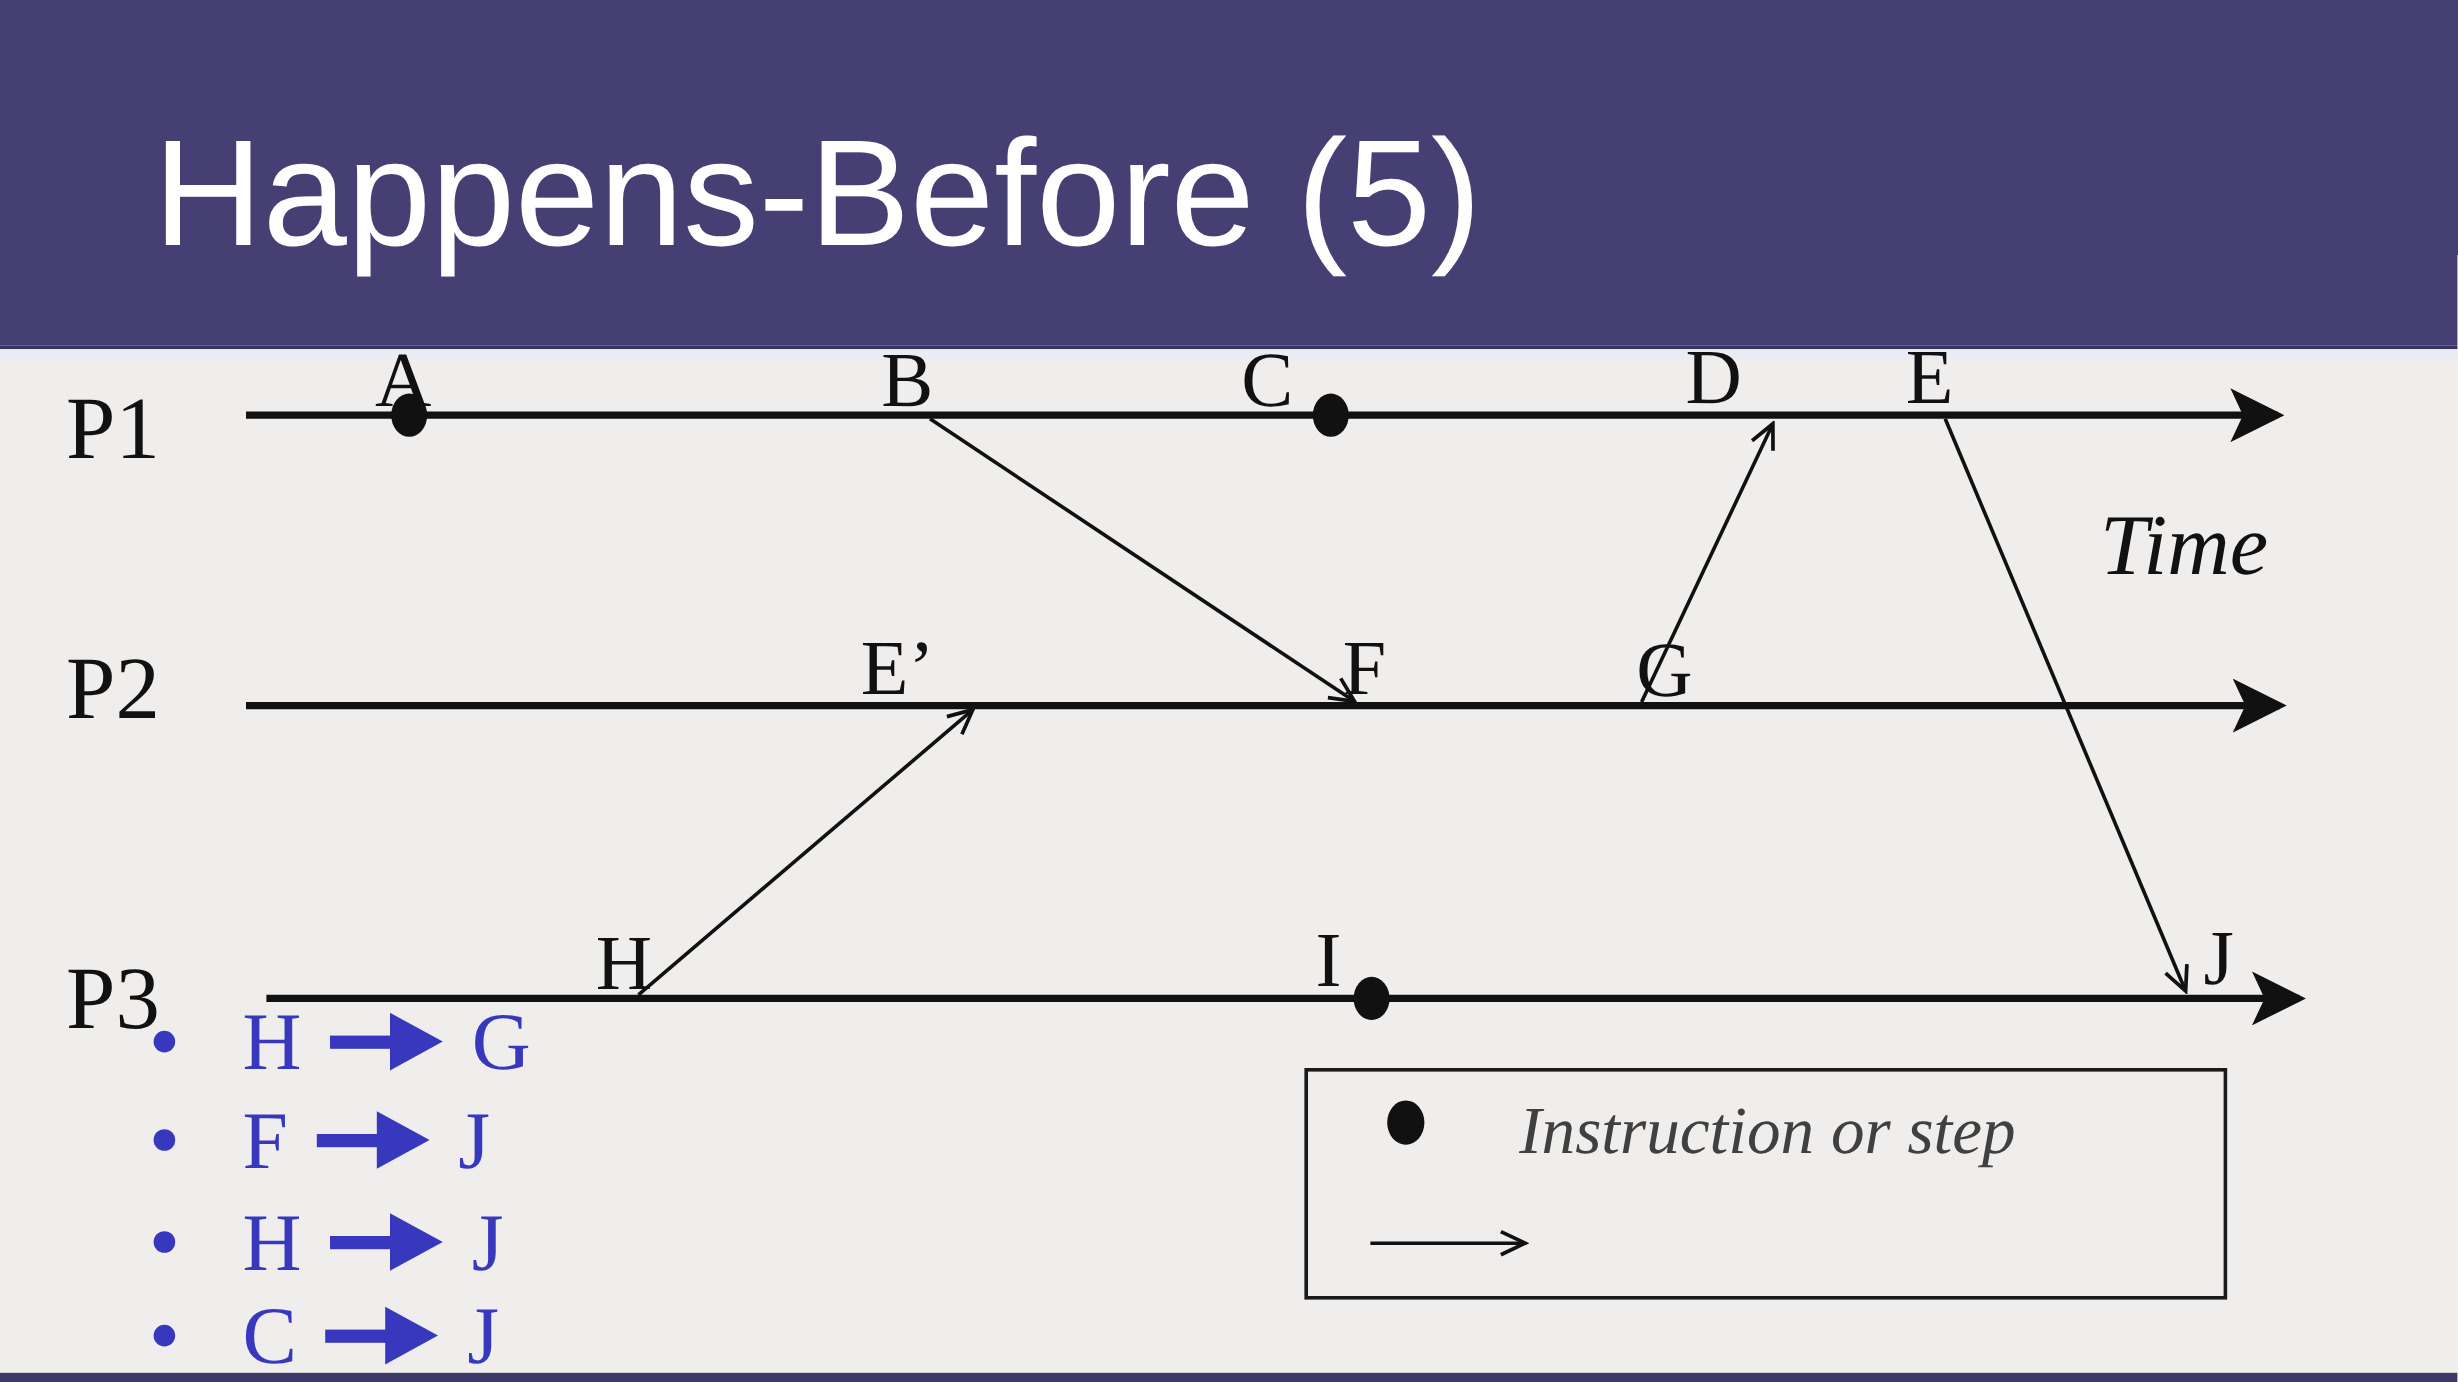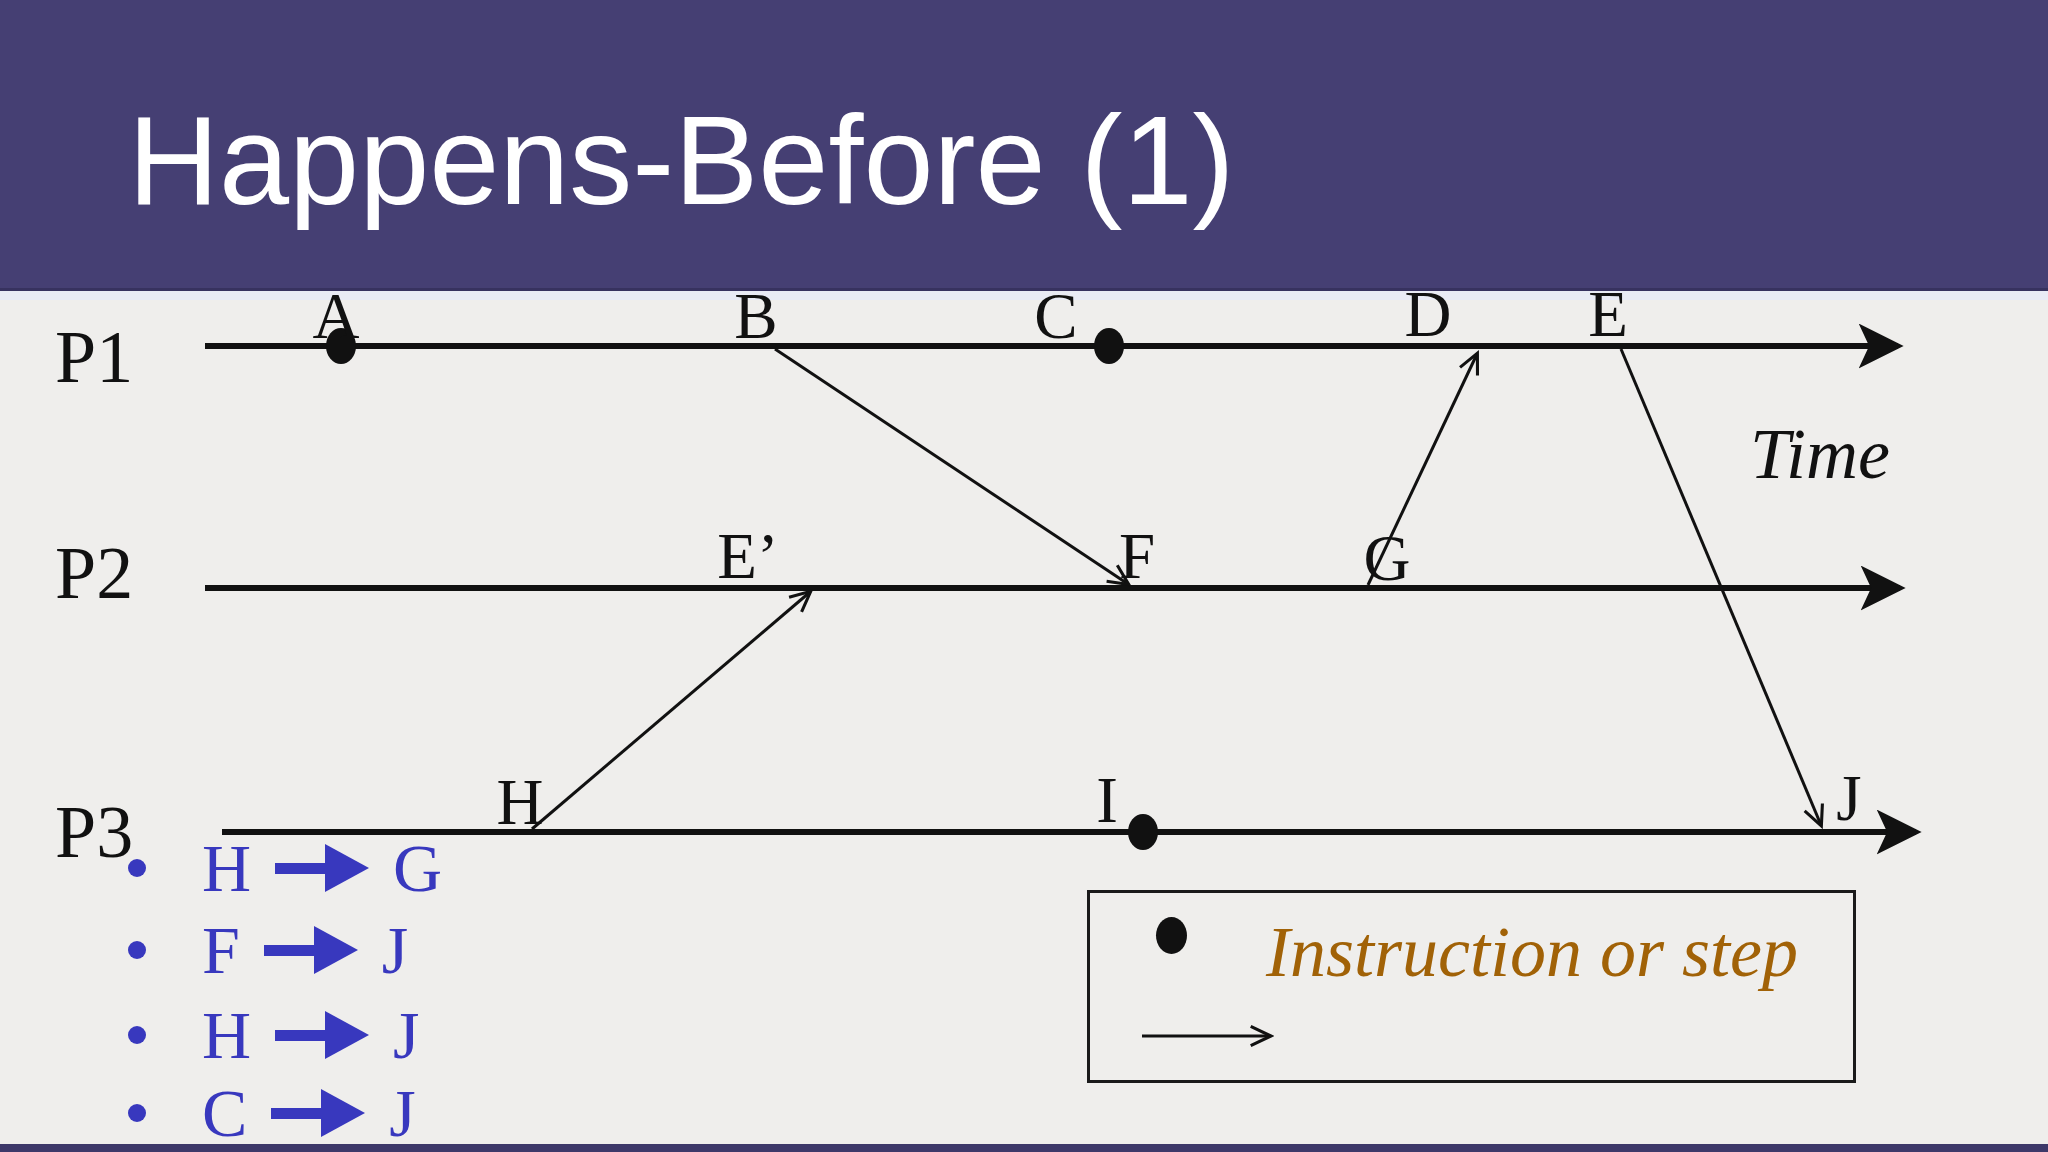--- a/index.html
+++ b/index.html
@@ -37,34 +37,34 @@
   .bullet-arrow { position:relative; width:94px; height:48px; margin:0 24px; flex:none; }
   .bullet-arrow .bar { position:absolute; left:0; top:19px; width:52px; height:11px; background:#3838BE; }
   .bullet-arrow .head { position:absolute; left:50px; top:0; width:0; height:0;
     border-top:24px solid transparent; border-bottom:24px solid transparent; border-left:44px solid #3838BE; }
 
   
   #legend { position:absolute; left:1087px; top:890px; width:769px; height:193px;
     border:3px solid #1a1a1a; box-sizing:border-box; background:transparent; }
   #legend-dot { position:absolute; left:66px; top:24px; width:31px; height:37px; border-radius:50%; background:#111111; }
   .legend-text { position:absolute; font-family:"Liberation Serif", serif; font-style:italic;
-    font-size:72px; line-height:1.15; color:#a16207; white-space:nowrap; }
+    font-size:56px; line-height:1.15; color:#404040; white-space:nowrap; }
   #legend-instruction { left:176px; top:18px; }
   #legend-message { left:214px; top:112px; }
   #legend-arrow-svg { position:absolute; left:48px; top:128px; }
 </style>
 </head>
 <body>
 
 <div id="slide">
 
   <div id="header"></div>
   <div id="header-darkline"></div>
   <div id="header-lightstrip"></div>
-  <div id="title">Happens-Before (1)</div>
+  <div id="title">Happens-Before (5)</div>
   <div id="bottom-bar"></div>
 
   <svg id="diagram" viewBox="0 0 2048 1152" xmlns="http://www.w3.org/2000/svg">
     <defs>
       <marker id="mArrowBig" viewBox="0 0 12 12" refX="10.5" refY="6" markerWidth="7.5" markerHeight="7.5" orient="auto">
         <path d="M0,0 L12,6 L0,12 L2.8,6 Z" fill="#111111"></path>
       </marker>
       <marker id="mArrowSmall" viewBox="0 0 14 14" refX="12" refY="7" markerWidth="9" markerHeight="9" orient="auto">
         <path d="M2,2 L12.5,7 L2,12" fill="none" stroke="#111111" stroke-width="1.6"></path>
       </marker>

